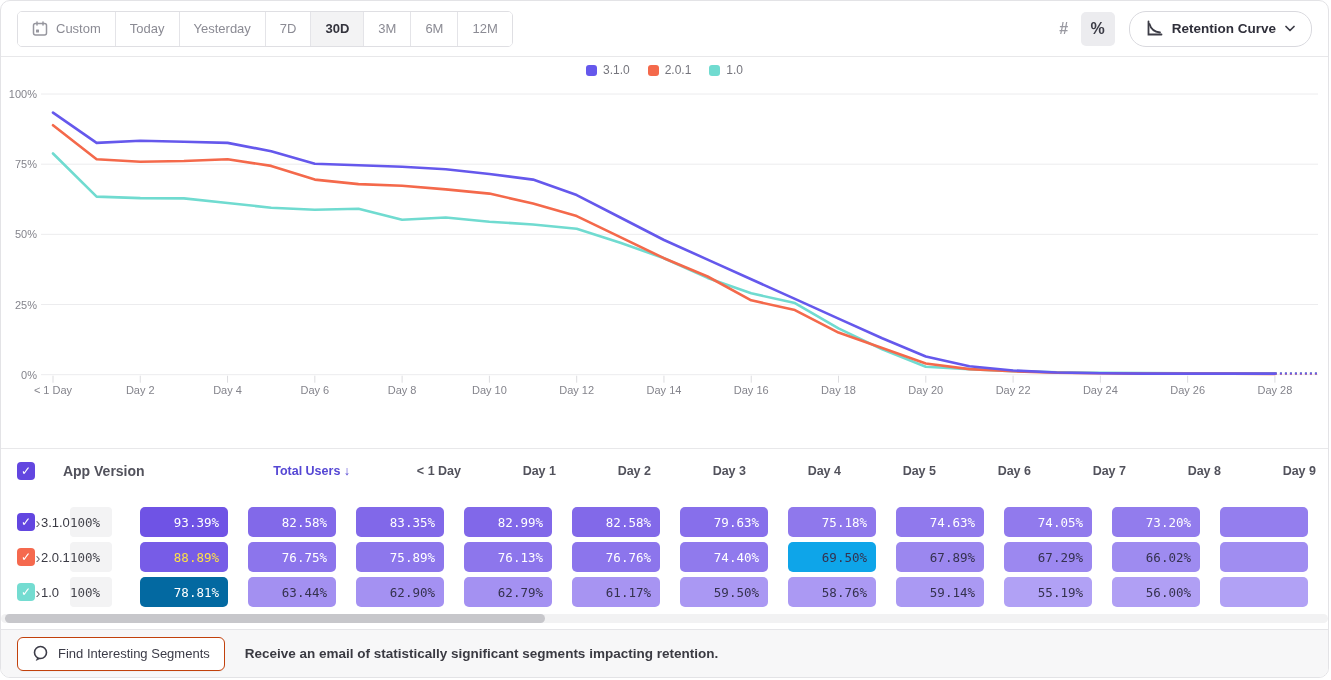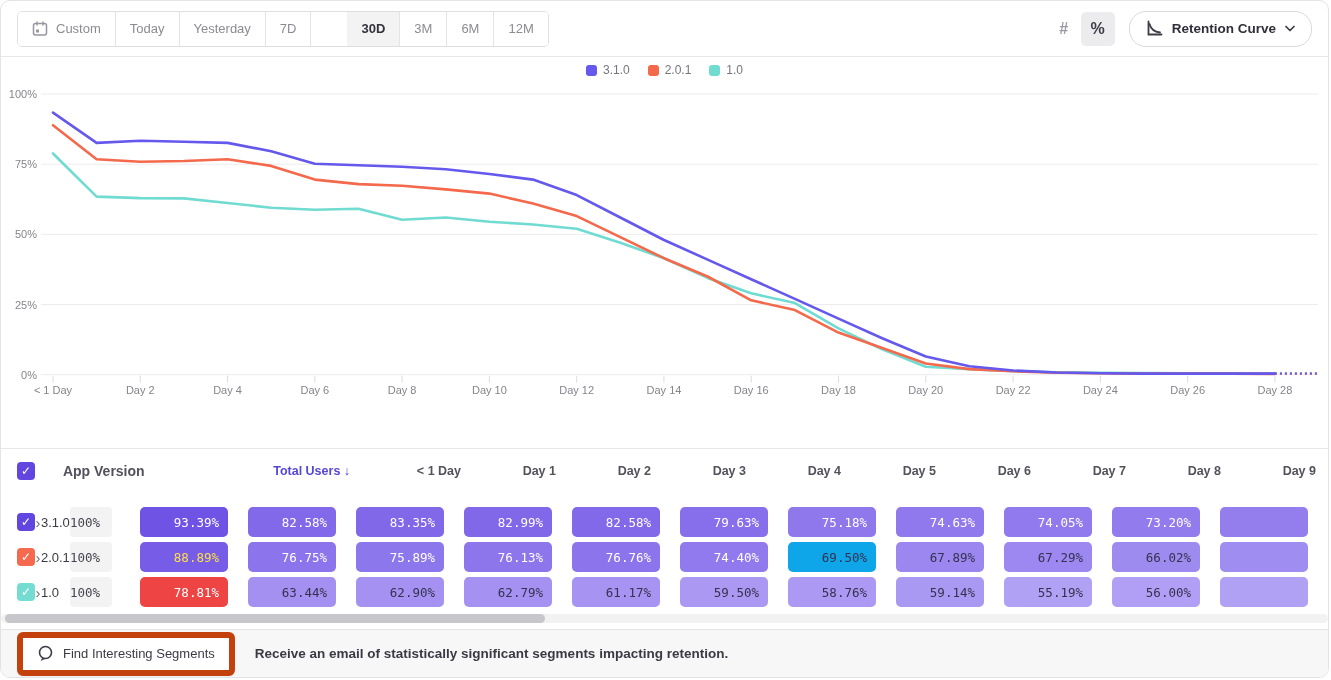--- a/index.html
+++ b/index.html
@@ -4,21 +4,21 @@
 <style>
   html,body{margin:0;padding:0;background:#fff;}
   body{font-family:"Liberation Sans",sans-serif;-webkit-font-smoothing:antialiased;}
   .page{position:relative;width:1329px;height:678px;border:1px solid #e3e3e6;border-radius:10px;overflow:hidden;background:#fff;box-sizing:border-box;}
 
   
   .toolbar{position:absolute;top:0;left:0;right:0;height:56px;border-bottom:1px solid #e8e8ea;display:flex;align-items:center;justify-content:space-between;padding:0 16px;box-sizing:border-box;}
   .seg-group{display:flex;border:1px solid #dfdfe3;border-radius:5px;overflow:hidden;height:34px;}
   .seg{display:flex;align-items:center;gap:8px;padding:0 14px;font-size:13px;color:#8b8b94;cursor:pointer;border-right:1px solid #e4e4e8;background:#fff;white-space:nowrap;}
   .seg:last-child{border-right:none;}
-  .seg.active{background:#f3f3f4;color:#33333c;font-weight:bold;margin-left:36px;}
+  .seg.active{background:#f3f3f4;color:#33333c;font-weight:bold;}
   .toolbar-right{display:flex;align-items:center;gap:14px;}
   .mode-group{display:flex;align-items:center;}
   .mode-btn{width:34px;height:34px;display:flex;align-items:center;justify-content:center;font-size:16px;color:#9a9aa2;border-radius:5px;cursor:pointer;font-weight:bold;}
   .mode-btn.active{background:#ececef;color:#3c3c46;}
   .chart-type-btn{display:flex;align-items:center;gap:9px;height:34px;padding:0 16px;border:1px solid #d9d9de;border-radius:17px;font-size:13.5px;font-weight:bold;color:#2f2f3a;cursor:pointer;background:#fff;}
 
   
   .legend{position:absolute;top:62px;left:0;right:0;display:flex;justify-content:center;gap:18px;}
   .legend-item{display:flex;align-items:center;gap:6px;font-size:12px;color:#75757d;}
   .legend-swatch{width:11px;height:11px;border-radius:3px;}
@@ -45,21 +45,21 @@
   .total-cell{width:154px;height:30px;background:#f3f3f4;border-radius:4px;display:flex;align-items:center;justify-content:flex-end;padding-right:12px;box-sizing:border-box;font-family:"DejaVu Sans Mono",monospace;font-size:12.5px;color:#45454d;}
   .row-spacer{width:28px;flex:none;}
   .pct-cell{width:88px;height:30px;margin-right:20px;border-radius:5px;display:flex;align-items:center;justify-content:flex-end;padding-right:9px;box-sizing:border-box;font-family:"DejaVu Sans Mono",monospace;font-size:12.5px;flex:none;cursor:pointer;}
 
   
   .hscroll{position:absolute;top:613px;left:0;right:0;height:9px;background:#f2f2f3;border-radius:5px;}
   .hscroll-thumb{position:absolute;top:0;left:4px;width:540px;height:9px;background:#c7c7cb;border-radius:5px;cursor:grab;}
 
   
   .footer{position:absolute;top:628px;left:0;right:0;bottom:0;background:#f7f7f8;border-top:1px solid #e5e5e8;display:flex;align-items:center;padding:0 16px;gap:20px;}
-  .segments-btn{display:flex;align-items:center;gap:9px;height:32px;padding:0 14px;background:#fff;border:6px solid #c2410c;border-radius:6px;font-size:13px;color:#3b3b47;cursor:pointer;box-shadow:0 1px 1px rgba(0,0,0,0.03);}
+  .segments-btn{display:flex;align-items:center;gap:9px;height:32px;padding:0 14px;background:#fff;border:1px solid #c2410c;border-radius:6px;font-size:13px;color:#3b3b47;cursor:pointer;box-shadow:0 1px 1px rgba(0,0,0,0.03);}
   .footer-msg{font-size:13.5px;font-weight:bold;color:#3a3a42;}
 </style>
 </head>
 <body>
 
 <div class="page">
 
   <div class="toolbar">
     <div class="seg-group" id="range-group">
         <div class="seg">
@@ -236,21 +236,21 @@
           <div class="pct-cell" style="background: rgb(160, 141, 241);"></div>
         </div>
         <div class="trow">
           <div class="th-check">
             <div class="checkbox" style="background: rgb(116, 220, 209);">✓</div>
           </div>
           <div class="row-chev">›</div>
           <div class="row-name">1.0</div>
           <div class="total-cell">100%</div>
           <div class="row-spacer"></div>
-          <div class="pct-cell" style="background: #ef4444; color: rgb(255, 255, 255);">78.81%</div>
+          <div class="pct-cell" style="background: #0369a1; color: rgb(255, 255, 255);">78.81%</div>
           <div class="pct-cell" style="background: rgb(163, 144, 241); color: rgb(53, 50, 79);">63.44%</div>
           <div class="pct-cell" style="background: rgb(164, 145, 242); color: rgb(53, 50, 79);">62.90%</div>
           <div class="pct-cell" style="background: rgb(164, 145, 242); color: rgb(53, 50, 79);">62.79%</div>
           <div class="pct-cell" style="background: rgb(167, 148, 242); color: rgb(53, 50, 79);">61.17%</div>
           <div class="pct-cell" style="background: rgb(170, 152, 243); color: rgb(53, 50, 79);">59.50%</div>
           <div class="pct-cell" style="background: rgb(171, 153, 243); color: rgb(53, 50, 79);">58.76%</div>
           <div class="pct-cell" style="background: rgb(170, 153, 243); color: rgb(53, 50, 79);">59.14%</div>
           <div class="pct-cell" style="background: rgb(177, 161, 245); color: rgb(53, 50, 79);">55.19%</div>
           <div class="pct-cell" style="background: rgb(176, 159, 244); color: rgb(53, 50, 79);">56.00%</div>
           <div class="pct-cell" style="background: rgb(177, 161, 245);"></div>

